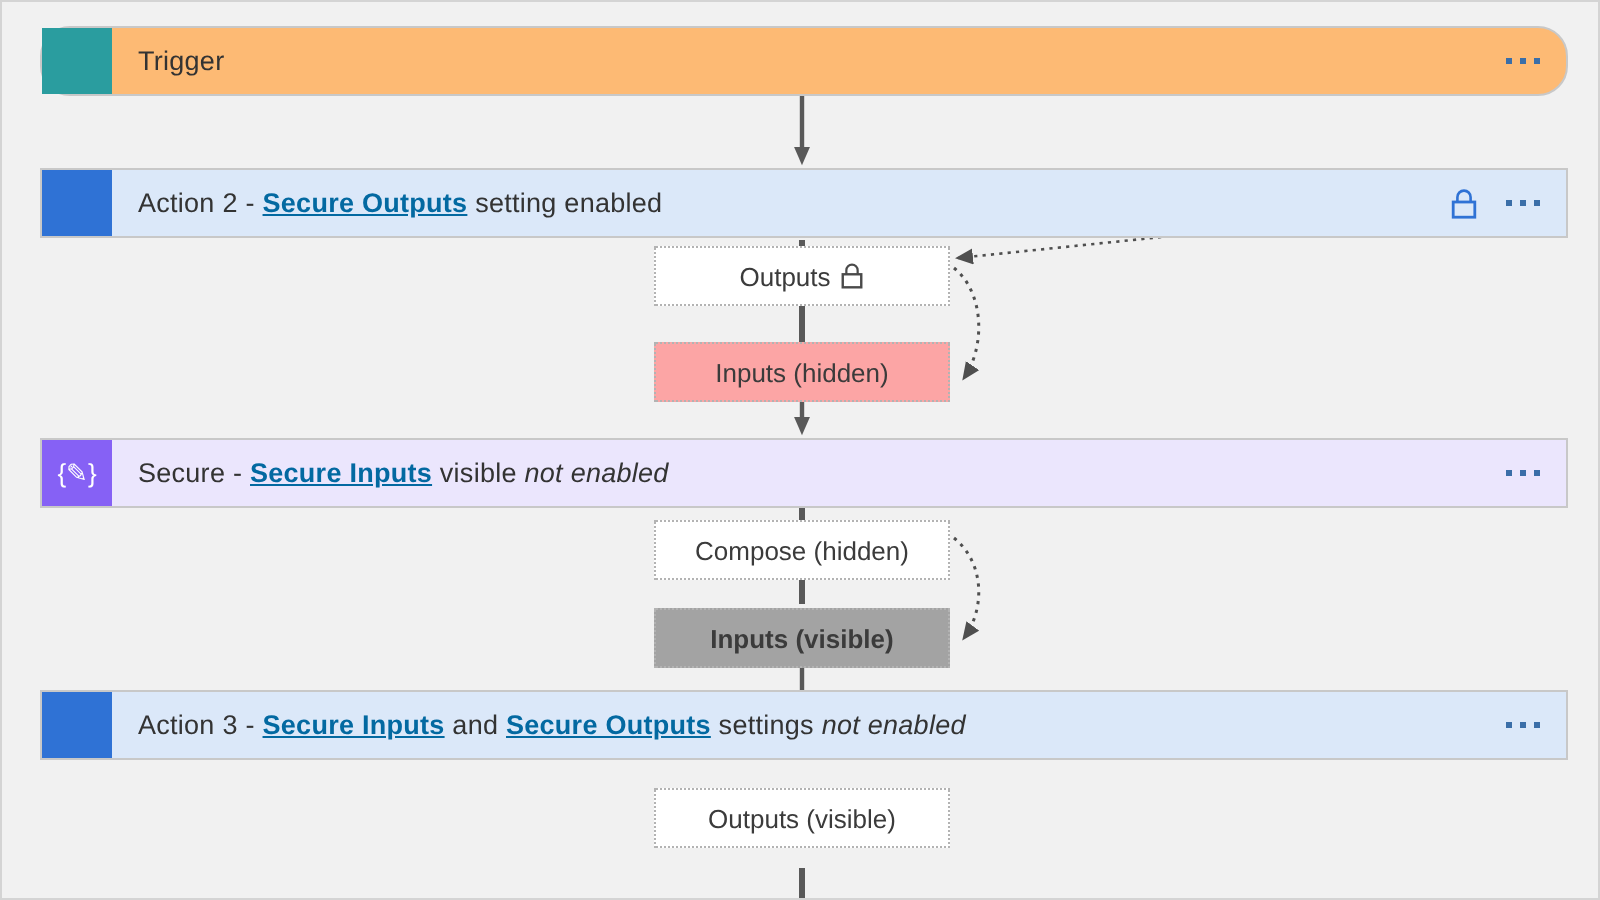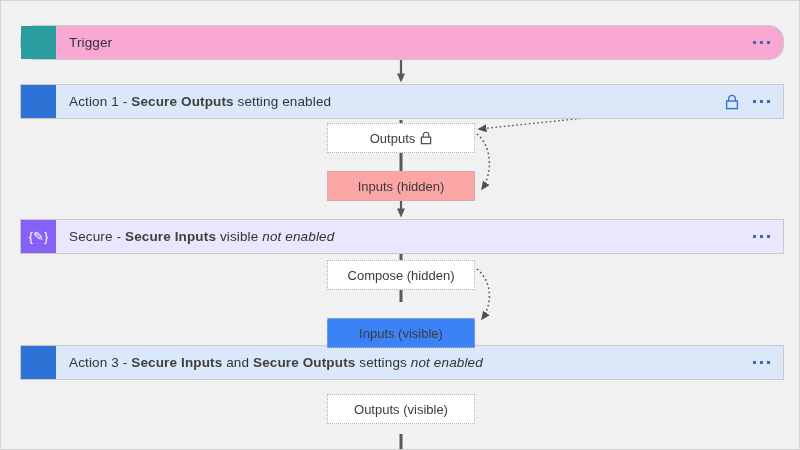--- a/index.html
+++ b/index.html
@@ -60,21 +60,21 @@
     justify-content: space-between;
     padding: 0 11px 0 13px;
     min-width: 0;
   }
   .step-label {
     font-size: 13.5px;
     color: #333333;
     white-space: nowrap;
     letter-spacing: 0.01em;
   }
-  .step-label b { font-weight: 700; color: #404040; }
+  .step-label b { font-weight: 700; color: #0369a1; text-decoration: underline; }
   .step-label i { }
 
   .step-right {
     display: flex;
     align-items: center;
     gap: 12px;
   }
   .ellipsis {
     display: inline-flex;
     gap: 4px;
@@ -144,37 +144,37 @@
     <line x1="400" y1="433" x2="400" y2="449" stroke="#595959" stroke-width="3"></line>
 
     <path d="M 730,102 L 478,128" fill="none" stroke="#4f4f4f" stroke-width="1.3" stroke-dasharray="1.6 2.6" marker-end="url(#arrowDotL)"></path>
 
     <path d="M 476,133 C 491,145 492,172 481,188" fill="none" stroke="#4f4f4f" stroke-width="1.5" stroke-dasharray="1.6 2.8" marker-end="url(#arrowDotD)"></path>
 
     <path d="M 476,268 C 491,280 492,303 481,318" fill="none" stroke="#4f4f4f" stroke-width="1.5" stroke-dasharray="1.6 2.8" marker-end="url(#arrowDotD)"></path>
   </svg>
 
   <div id="steps-host">
-      <div class="step" style="top: 24px; background: #f9a8d4; border-color: rgb(200, 200, 200); border-radius: 15px;">
+      <div class="step" style="top: 12px; background: #fdba74; border-color: rgb(200, 200, 200); border-radius: 15px;">
         <div class="step-icon" style="background: rgb(42, 157, 159);"></div>
         <div class="step-body">
           <div class="step-label"><span>Trigger</span></div>
           <div class="step-right">
             <div class="ellipsis" title="More commands">
               <span style="background: rgb(58, 110, 168);"></span>
               <span style="background: rgb(58, 110, 168);"></span>
               <span style="background: rgb(58, 110, 168);"></span>
             </div>
           </div>
         </div>
       </div>
       <div class="step" style="top: 83px; background: rgb(219, 232, 249); border-color: rgb(200, 200, 200);">
         <div class="step-icon" style="background: rgb(47, 114, 213);"></div>
         <div class="step-body">
-          <div class="step-label"><span>Action 1 - </span><b>Secure Outputs</b><span> setting enabled</span></div>
+          <div class="step-label"><span>Action 2 - </span><b>Secure Outputs</b><span> setting enabled</span></div>
           <div class="step-right">
             <div class="lock-badge">
               <svg width="14" height="16" viewBox="0 0 14 16">
                 <path d="M3.7 7 V4.6 A3.3 3.3 0 0 1 10.3 4.6 V7" fill="none" stroke="#2f72d5" stroke-width="1.3"></path>
                 <rect x="1.6" y="7" width="10.8" height="7.6" fill="none" stroke="#2f72d5" stroke-width="1.4"></rect>
               </svg>
             </div>
             <div class="ellipsis" title="More commands">
               <span style="background: rgb(58, 110, 168);"></span>
               <span style="background: rgb(58, 110, 168);"></span>
@@ -220,21 +220,21 @@
             <rect x="1.6" y="7" width="10.8" height="7.6" fill="none" stroke="#4a4a4a" stroke-width="1.4"></rect>
           </svg>
         </span>
       </div>
       <div class="databox" style="top: 170px; background: #fca5a5; border-color: rgb(179, 179, 179);">
         <span class="databox-label">Inputs (hidden)</span>
       </div>
       <div class="databox" style="top: 259px; background: rgb(255, 255, 255); border-color: rgb(179, 179, 179);">
         <span class="databox-label">Compose (hidden)</span>
       </div>
-      <div class="databox" style="top: 317px; background: #3b82f6; border-color: rgb(179, 179, 179);">
+      <div class="databox" style="top: 303px; background: #a3a3a3; border-color: rgb(179, 179, 179); font-weight: bold;">
         <span class="databox-label">Inputs (visible)</span>
       </div>
       <div class="databox" style="top: 393px; background: rgb(255, 255, 255); border-color: rgb(179, 179, 179);">
         <span class="databox-label">Outputs (visible)</span>
       </div>
     </div>
 
 </div>
 
 </body></html>

